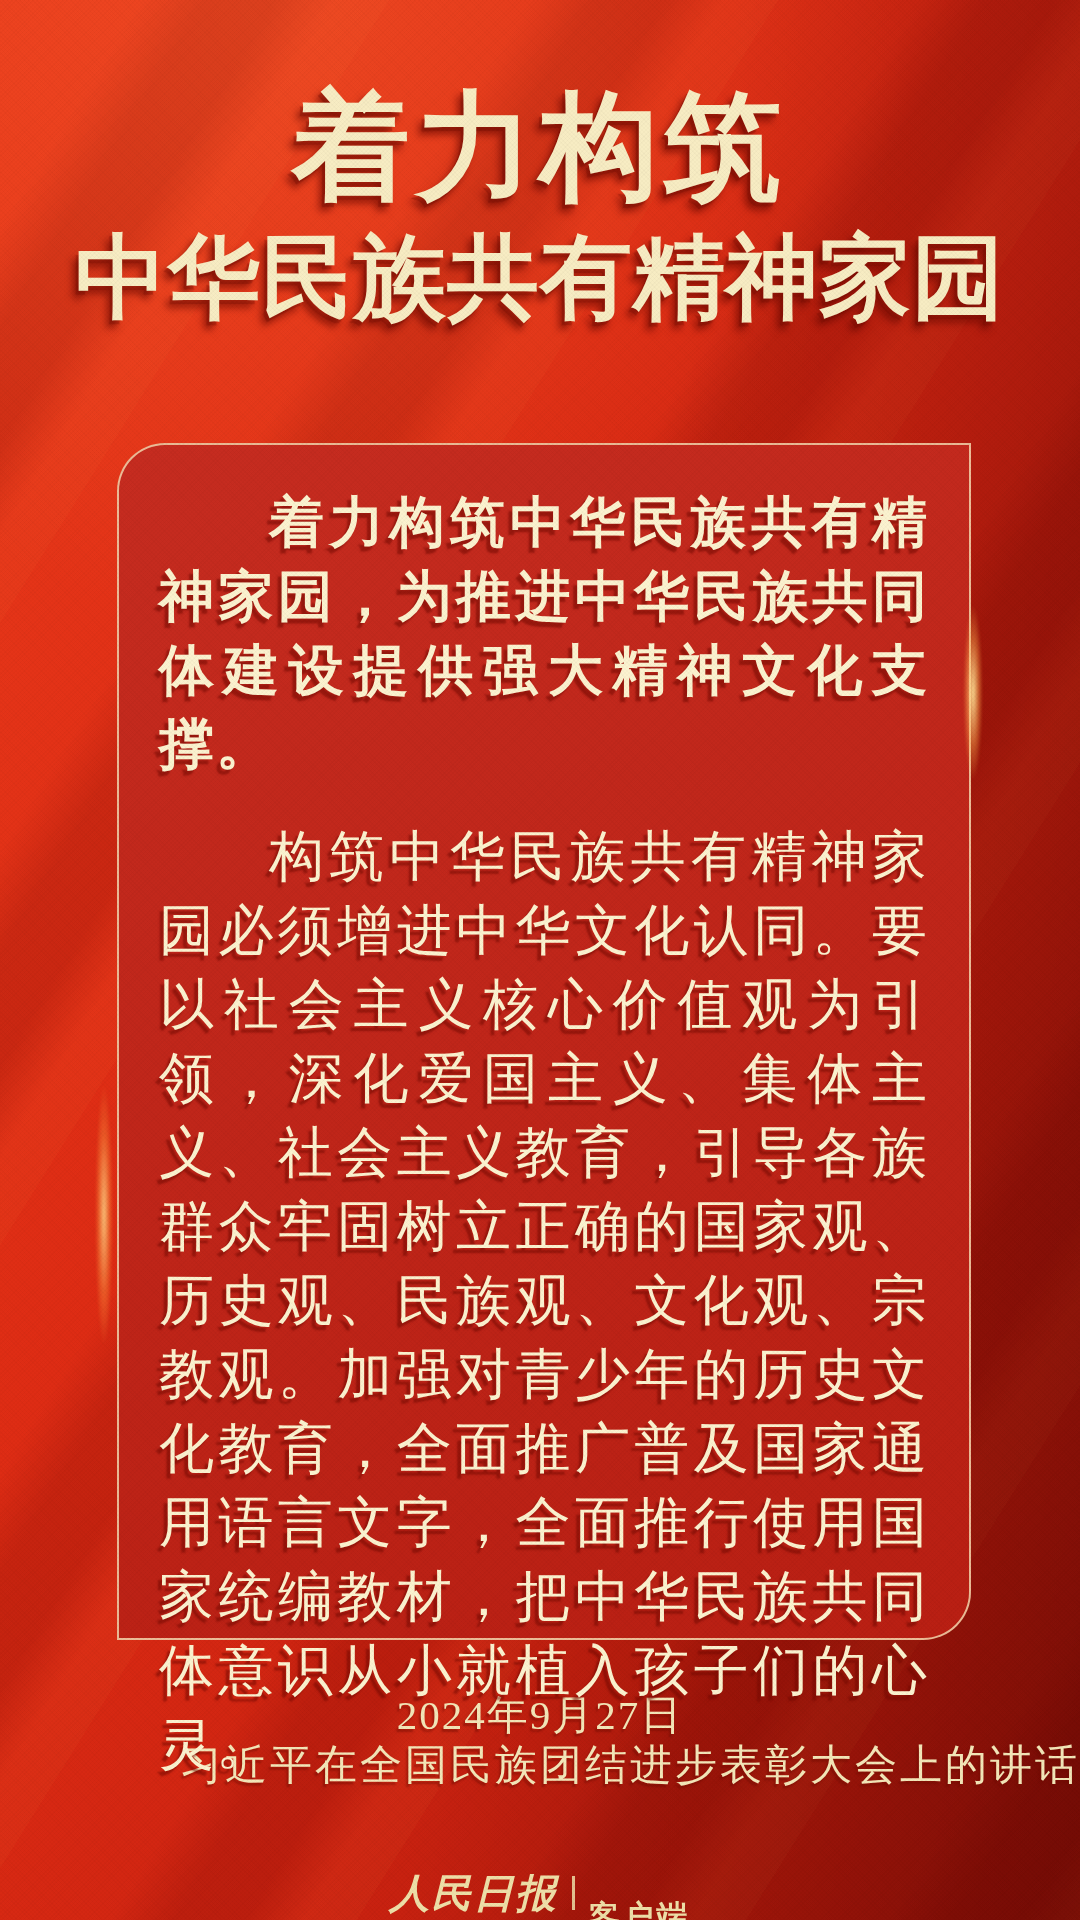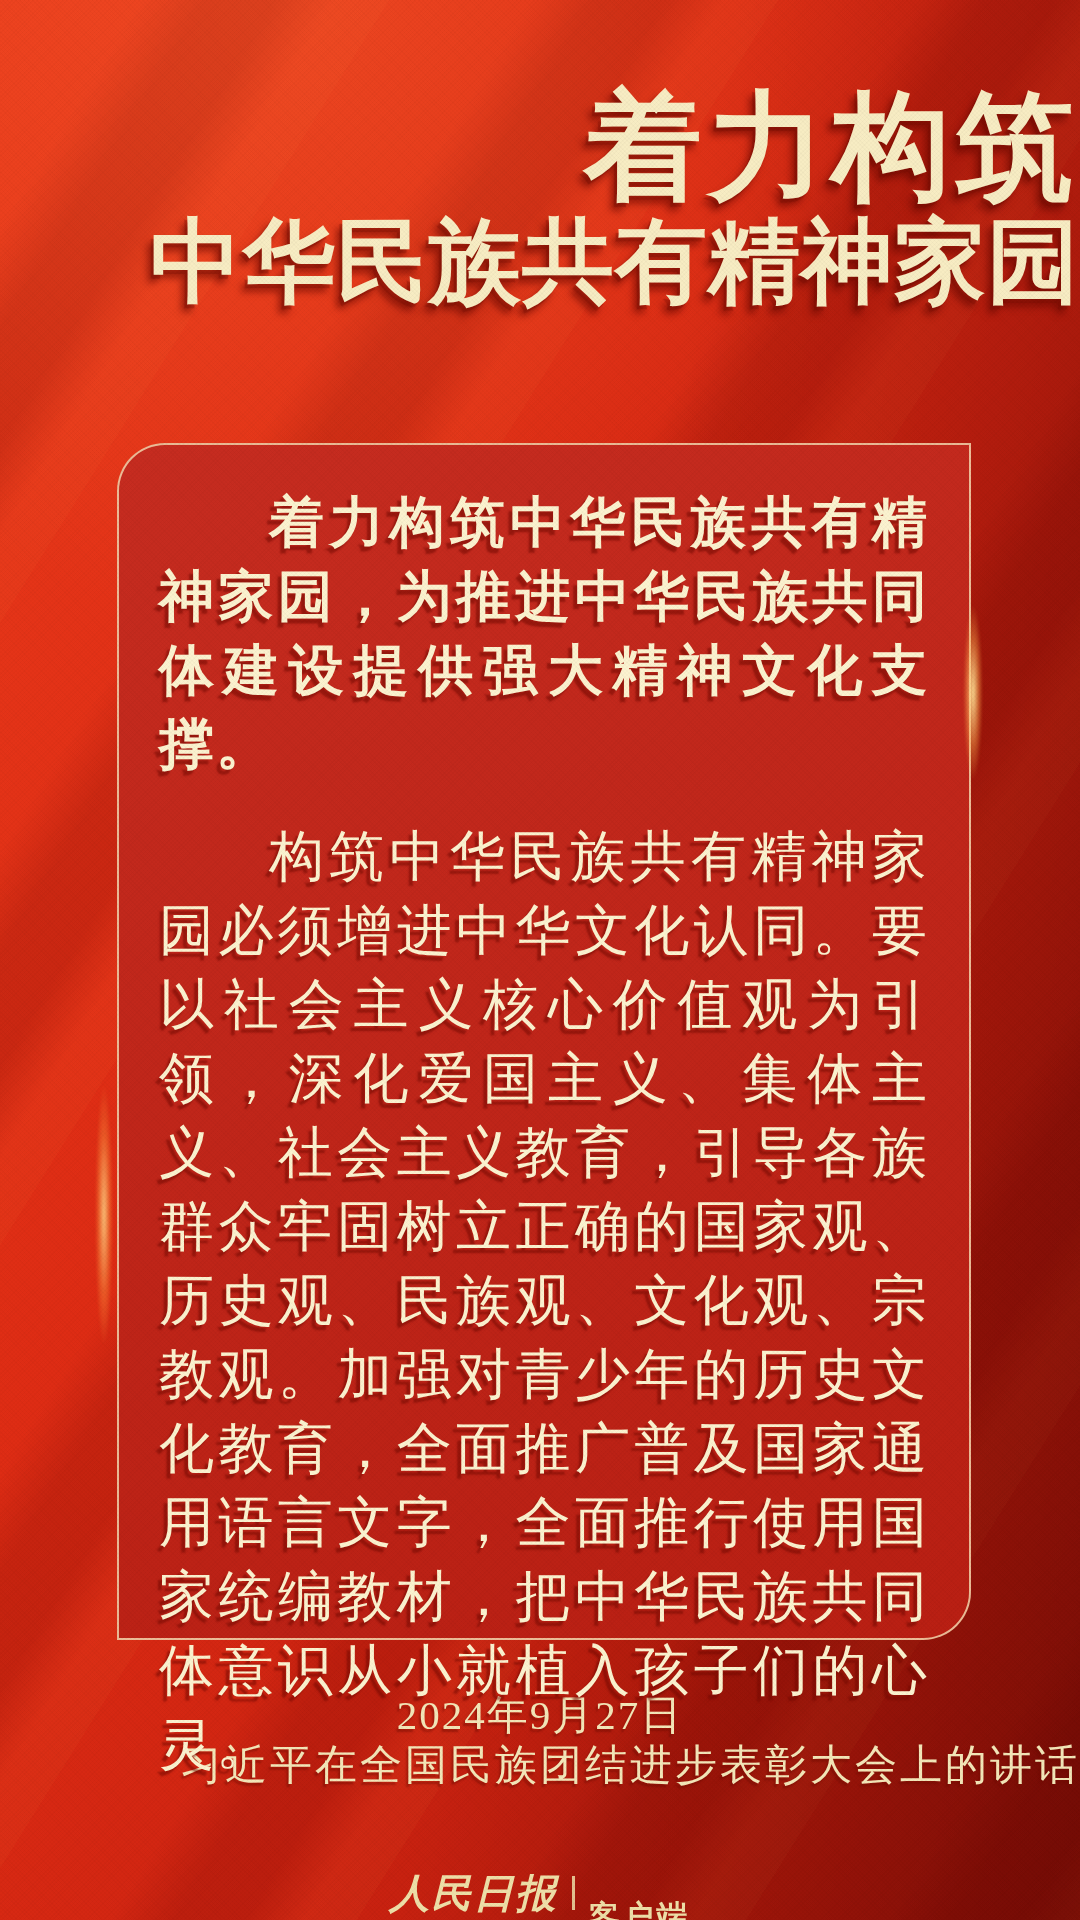--- a/index.html
+++ b/index.html
@@ -27,27 +27,28 @@
   }
 
   
   .weave {
     position: absolute; inset: 0; z-index: 6; pointer-events: none; opacity: .5;
     background:
       repeating-linear-gradient(45deg,  rgba(0,0,0,.035) 0 1px, transparent 1px 3px),
       repeating-linear-gradient(-45deg, rgba(0,0,0,.035) 0 1px, transparent 1px 3px);
   }
 
-  .title-block { position: absolute; top: 80px; left: 0; width: 1080px; text-align: right; z-index: 2; }
+  .title-block { position: absolute; top: 80px; left: 0; width: 1080px; text-align: center; z-index: 2; }
   .title-line1 {
     font-size: 118px; font-weight: 900; letter-spacing: 6px; line-height: 1.12;
     color: #f7ecc3;
     text-shadow: -6px 8px 7px rgba(105,8,0,.60), -3px 4px 1px rgba(130,18,4,.40);
   }
   .title-line2 {
+    margin-top: 16px;
     font-size: 92px; font-weight: 900; letter-spacing: 1px; line-height: 1.08;
     color: #f7ecc3;
     text-shadow: -6px 8px 7px rgba(105,8,0,.60), -3px 4px 1px rgba(130,18,4,.40);
   }
 
   .quote-card {
     position: absolute; left: 117px; top: 443px; width: 854px; height: 1197px;
     box-sizing: border-box; z-index: 3;
     border: 2px solid rgba(247,230,186,.78);
     border-radius: 48px 0 48px 0;

